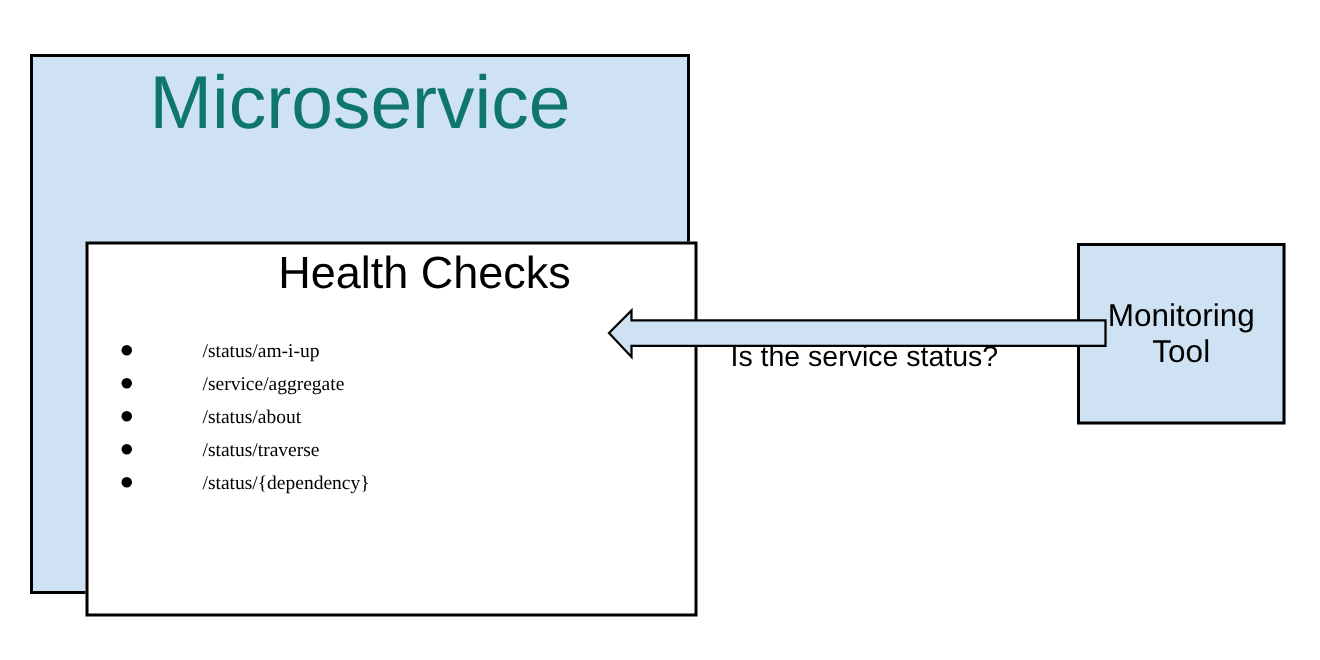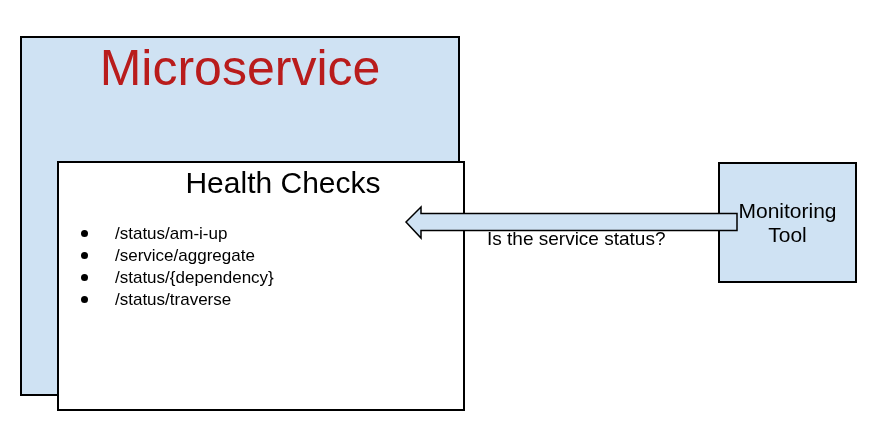--- a/index.html
+++ b/index.html
@@ -22,21 +22,21 @@
     background: #cfe2f3;
     border: 2px solid #000000;
     z-index: 1;
   }
   .ms-title {
     margin-top: 2px;
     width: 100%;
     text-align: center;
     font-size: 50px;
     line-height: 56px;
-    color: #b91c1c;
+    color: #0f766e;
     white-space: nowrap;
   }
 
   
   .hc-box {
     position: absolute;
     left: 35px; top: 123px;
     width: 408px; height: 250px;
     background: #ffffff;
     border: 2px solid #000000;
@@ -50,24 +50,25 @@
     line-height: 34px;
     padding-left: 44px;
   }
   .endpoint-list {
     position: absolute;
     left: 0; right: 0; top: 60px;
     list-style: none;
   }
   .endpoint-list li {
     position: relative;
-    padding-left: 56px;
-    font-size: 17px;
+    padding-left: 76px;
+    font-size: 13px;
     line-height: 22px;
     white-space: nowrap;
+    font-family: Liberation Serif, serif;
   }
   .endpoint-list li::before {
     content: "";
     position: absolute;
     left: 22px; top: 7px;
     width: 7px; height: 7px;
     border-radius: 50%;
     background: #000000;
   }
 
@@ -121,22 +122,23 @@
 
   <div class="ms-box">
     <div class="ms-title">Microservice</div>
 
     <div class="hc-box">
       <div class="hc-title">Health Checks</div>
 
       <ul class="endpoint-list">
         <li>/status/am-i-up</li>
         <li>/service/aggregate</li>
+        <li>/status/about</li>
+        <li>/status/traverse</li>
         <li>/status/{dependency}</li>
-        <li>/status/traverse</li>
       </ul>
     </div>
   </div>
 
   <svg class="arrow-svg" viewBox="0 0 345 46" aria-hidden="true">
     <polygon points="6,22 21,7 21,13.5 337,13.5 337,30.5 21,30.5 21,38"></polygon>
   </svg>
 
   <div class="arrow-label">Is the service status?</div>
 

